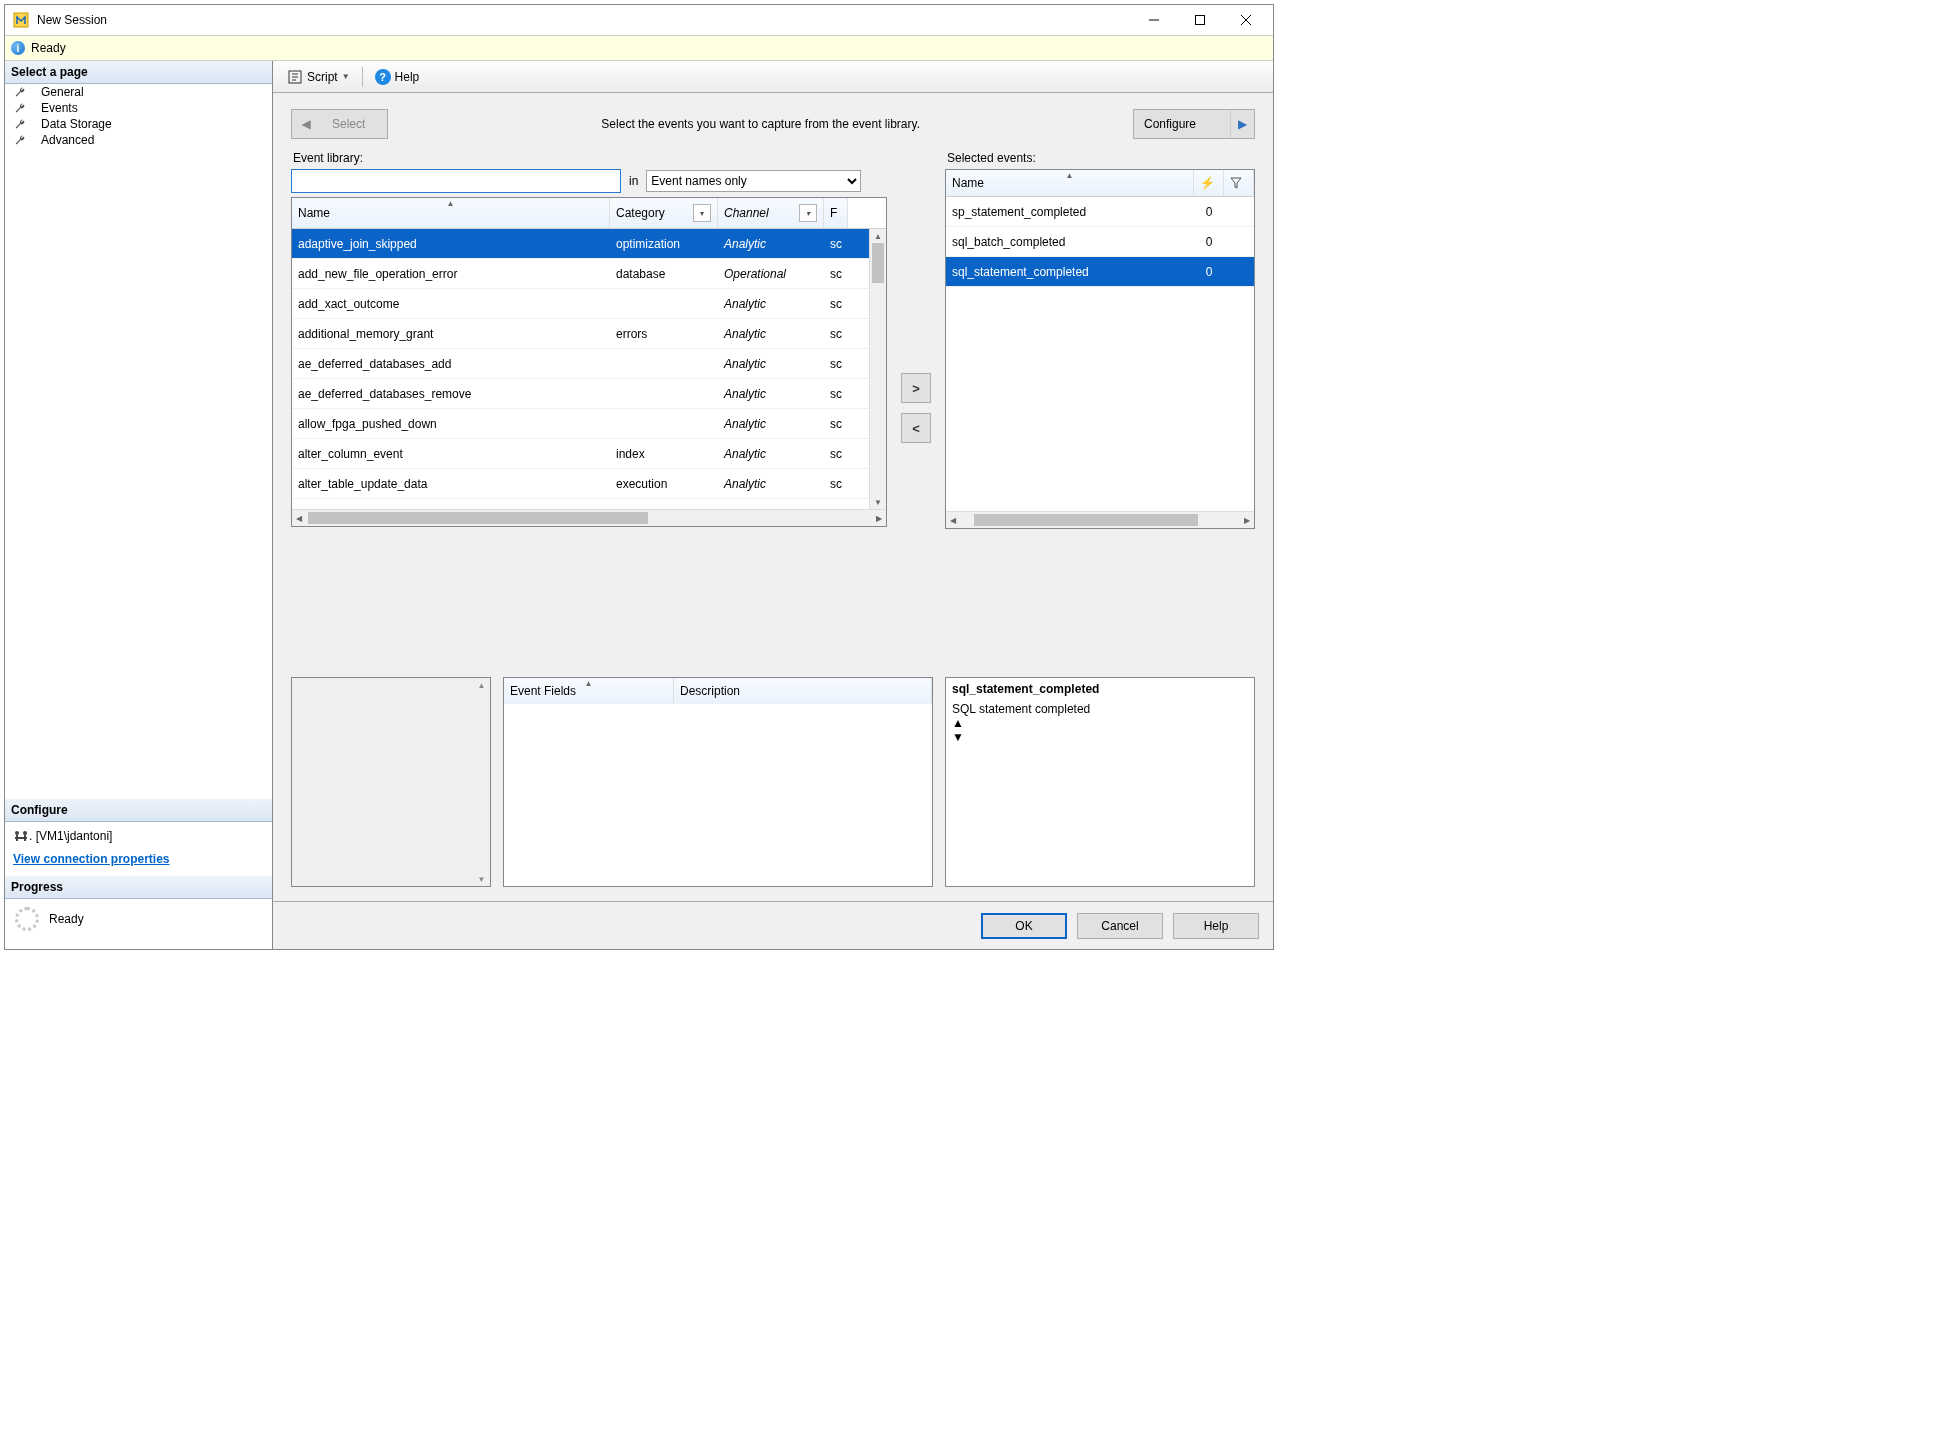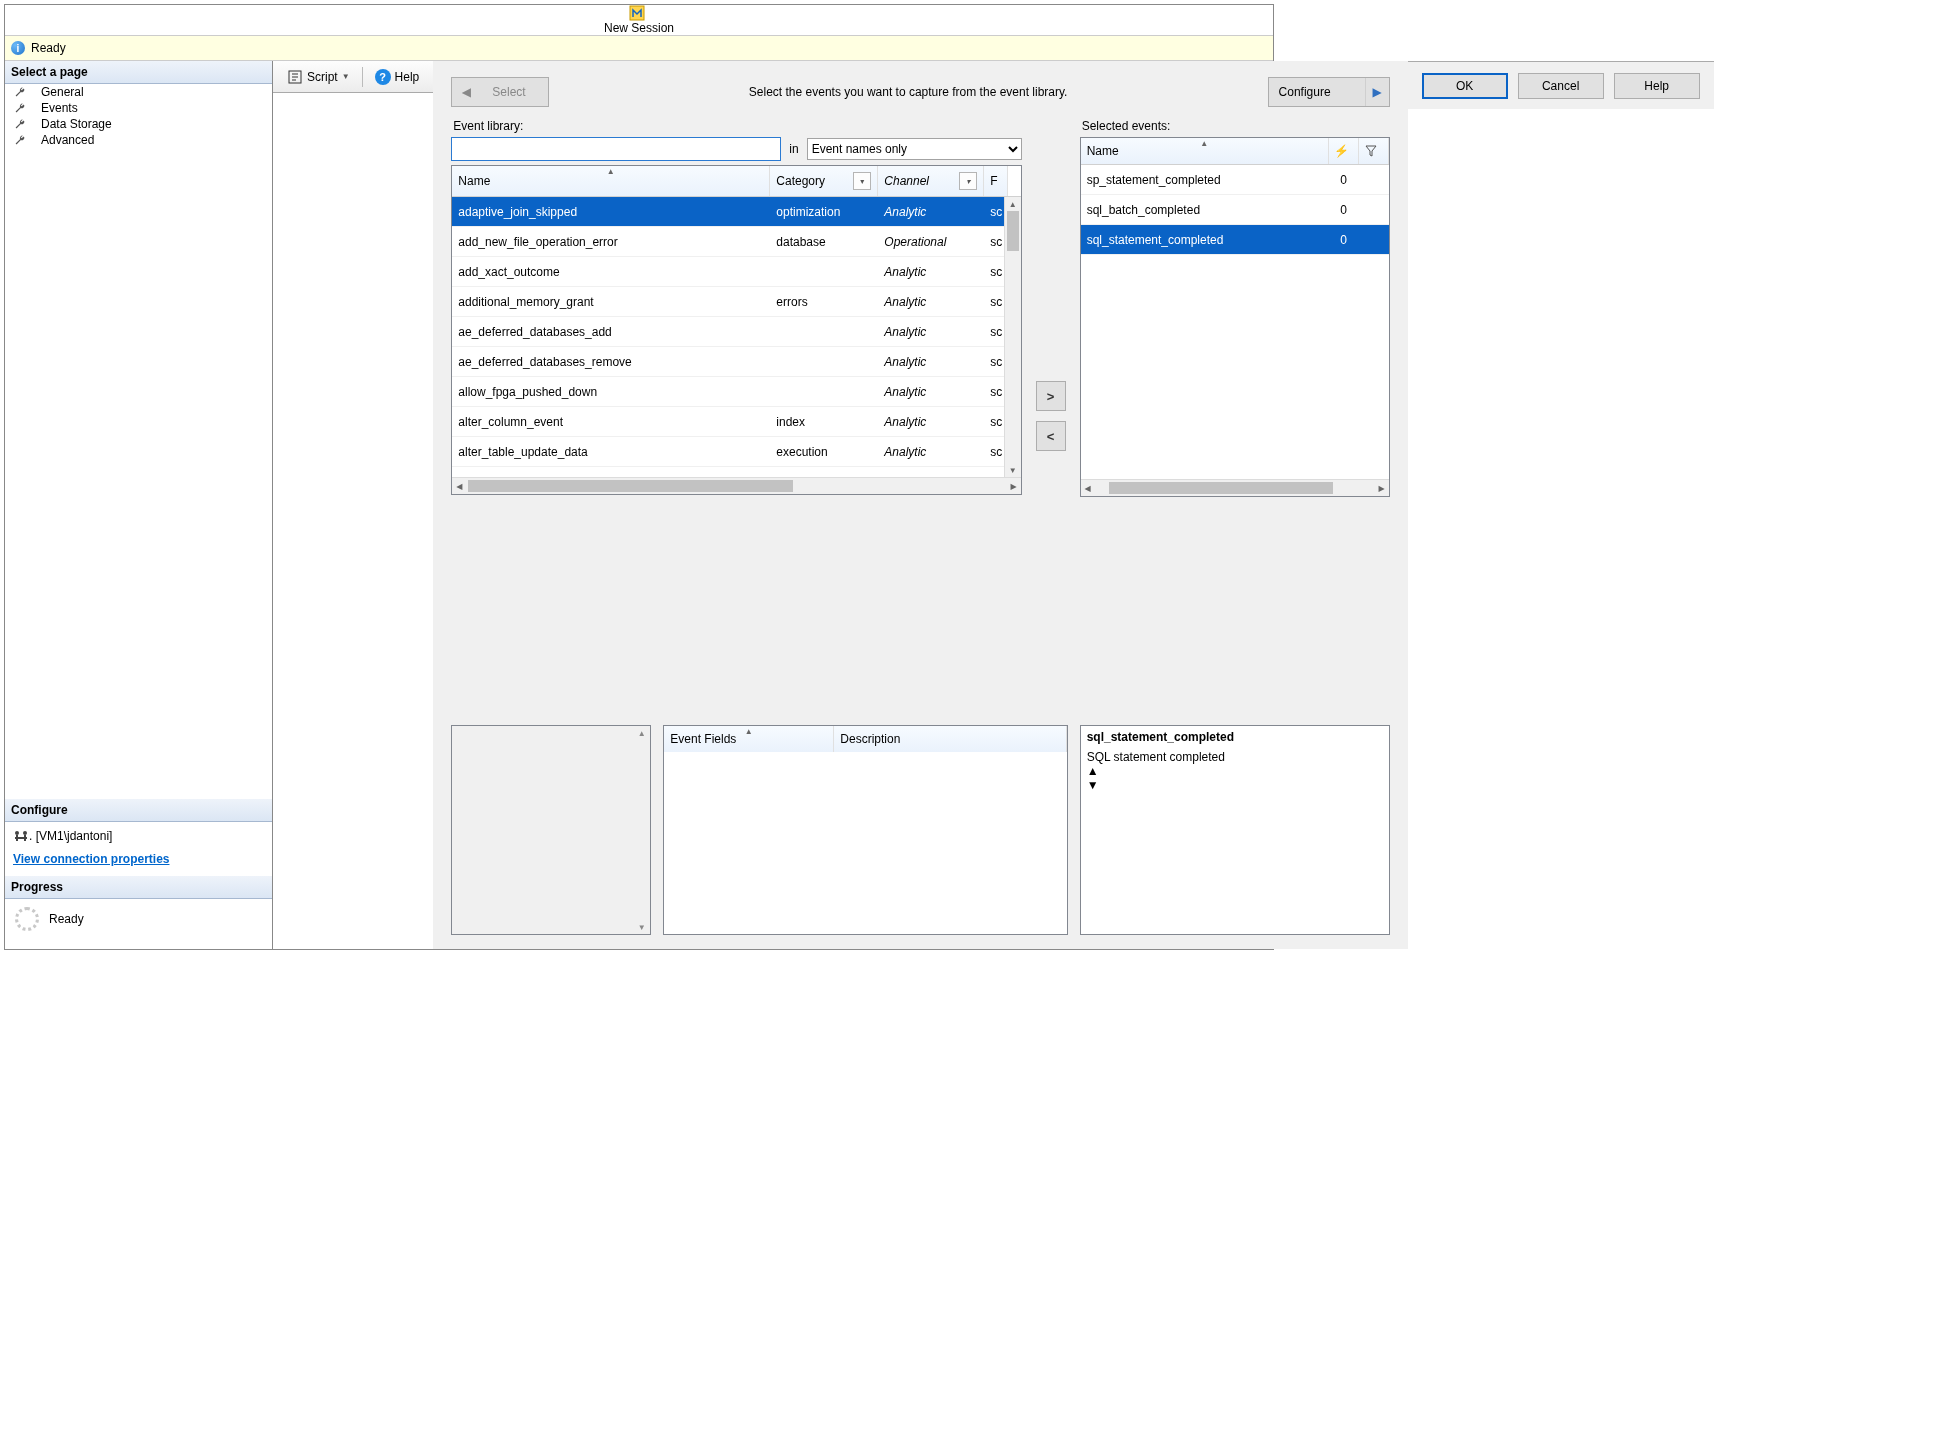--- a/index.html
+++ b/index.html
@@ -1,37 +1,37 @@
 <!DOCTYPE html>
 <html><head>
 <meta charset="utf-8">
 <style>
   * { box-sizing: border-box; font-family: "Segoe UI", Tahoma, sans-serif; font-size: 12px; }
   body { margin: 0; background: #fff; }
   .window { width: 1270px; height: 946px; border: 1px solid #888; display: flex; flex-direction: column; margin: 4px; background: #fff; }
-  .titlebar { height: 30px; display: flex; align-items: center; padding: 0 4px; flex-direction: column; }
+  .titlebar { height: 30px; display: flex; align-items: center; padding: 0 4px; }
   .titlebar .app-icon { width: 16px; height: 16px; margin: 0 8px 0 4px; }
   .title-text { flex: 1; font-size: 12px; }
   .win-btns { display: flex; }
   .win-btn { width: 46px; height: 30px; display: flex; align-items: center; justify-content: center; }
   .status-strip { background: #ffffe1; border-top: 1px solid #ccc; border-bottom: 1px solid #ccc; height: 26px; display: flex; align-items: center; padding: 0 6px; gap: 6px; }
   .info-icon { width: 14px; height: 14px; border-radius: 50%; background: radial-gradient(circle at 30% 30%, #6cbaf7, #1e73cc); color: #fff; font-weight: bold; font-size: 10px; display: flex; align-items: center; justify-content: center; }
   .body { flex: 1; display: flex; min-height: 0; }
   .leftpane { width: 268px; border-right: 1px solid #888; display: flex; flex-direction: column; }
   .section-hdr { background: linear-gradient(#eef3fa,#dbe6f4); border-bottom: 1px solid #a6b8d0; padding: 4px 6px; font-weight: bold; }
   .pagelist { flex: 0 0 auto; padding-bottom: 2px; }
   .page-item { display: flex; align-items: center; gap: 14px; padding: 1px 8px; }
   .wrench-icon { width: 14px; height: 14px; }
   .leftpane .spacer { flex: 1; }
   .conn-body { padding: 6px 8px; display: flex; align-items: center; }
   .conn-link { padding: 2px 8px 10px; font-weight: bold; }
   .conn-link a { color: #0066cc; }
   .progress-body { display: flex; align-items: center; gap: 10px; padding: 8px 10px 18px; }
   .spinner { width: 24px; height: 24px; border: 3px dotted #c8c8c8; border-radius: 50%; }
-  .rightpane { flex: 1; display: flex; flex-direction: row; min-width: 0; }
+  .rightpane { flex: 1; display: flex; flex-direction: column; min-width: 0; }
   .toolbar { height: 32px; border-bottom: 1px solid #aaa; display: flex; align-items: center; gap: 6px; padding: 0 10px; background: linear-gradient(#fdfdfd,#ececec); }
   .tb-btn { display: flex; align-items: center; gap: 4px; padding: 2px 4px; }
   .tb-sep { width: 1px; height: 20px; background: #bbb; margin: 0 2px; }
   .help-icon { width: 16px; height: 16px; border-radius: 50%; background: #1e88e5; color: #fff; font-weight: bold; font-size: 11px; display: flex; align-items: center; justify-content: center; }
   .main-area { flex: 1; display: flex; flex-direction: column; padding: 16px 18px 14px 18px; background: #f0f0f0; gap: 8px; min-height: 0; }
   .toprow { display: flex; align-items: center; }
   .select-nav { display: flex; align-items: center; border: 1px solid #adadad; background: #e1e1e1; }
   .select-nav .arrow { width: 28px; height: 28px; display: flex; align-items: center; justify-content: center; color: #888; }
   .select-nav .lbl { padding: 0 22px 0 12px; height: 28px; line-height: 28px; color: #888; }
   .instr { flex: 1; text-align: center; }

